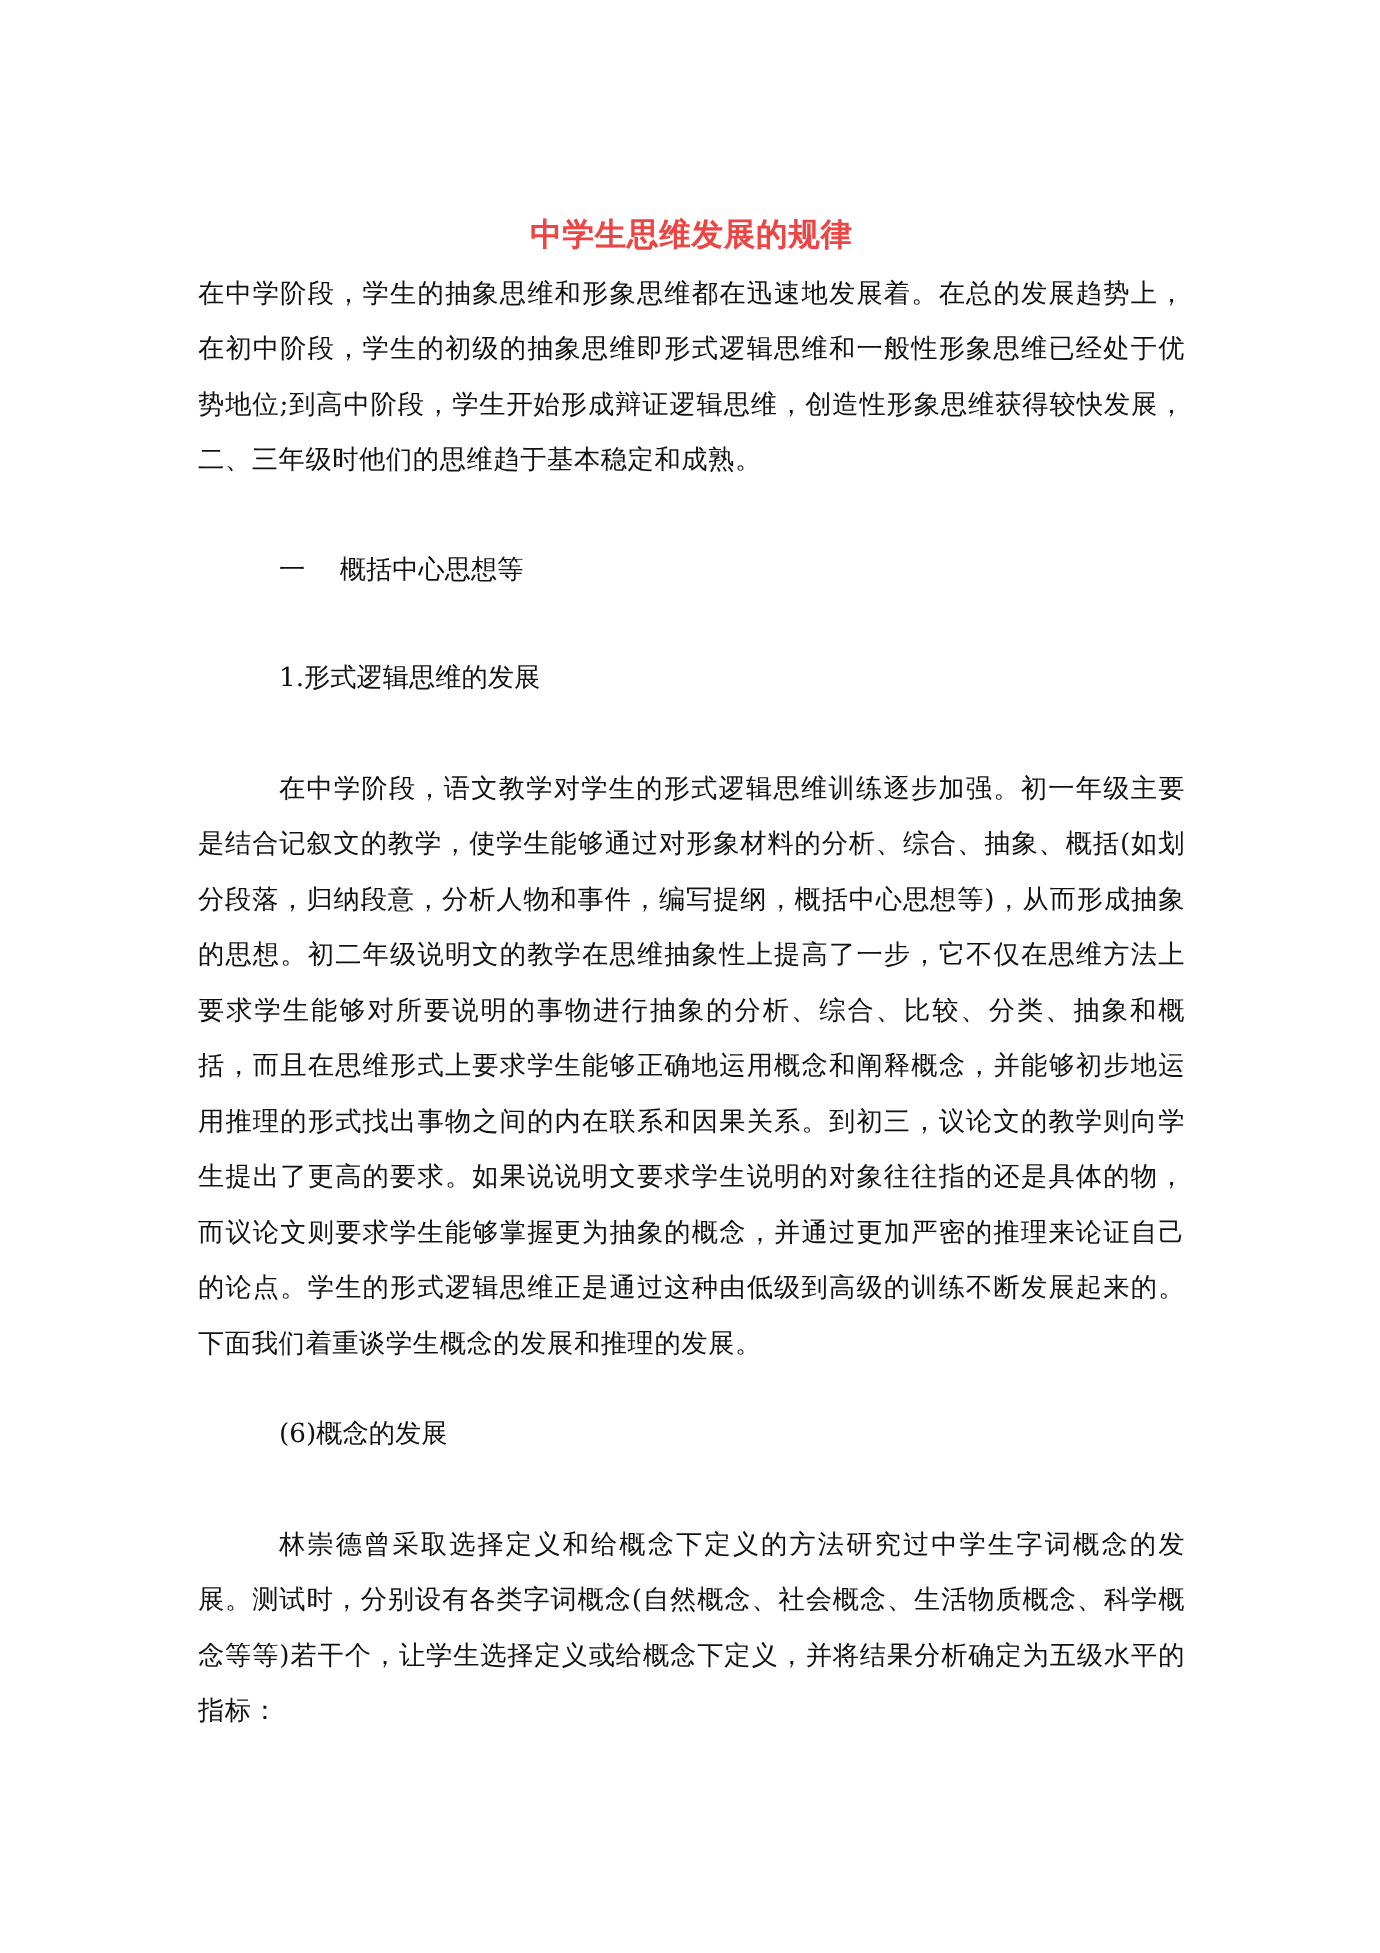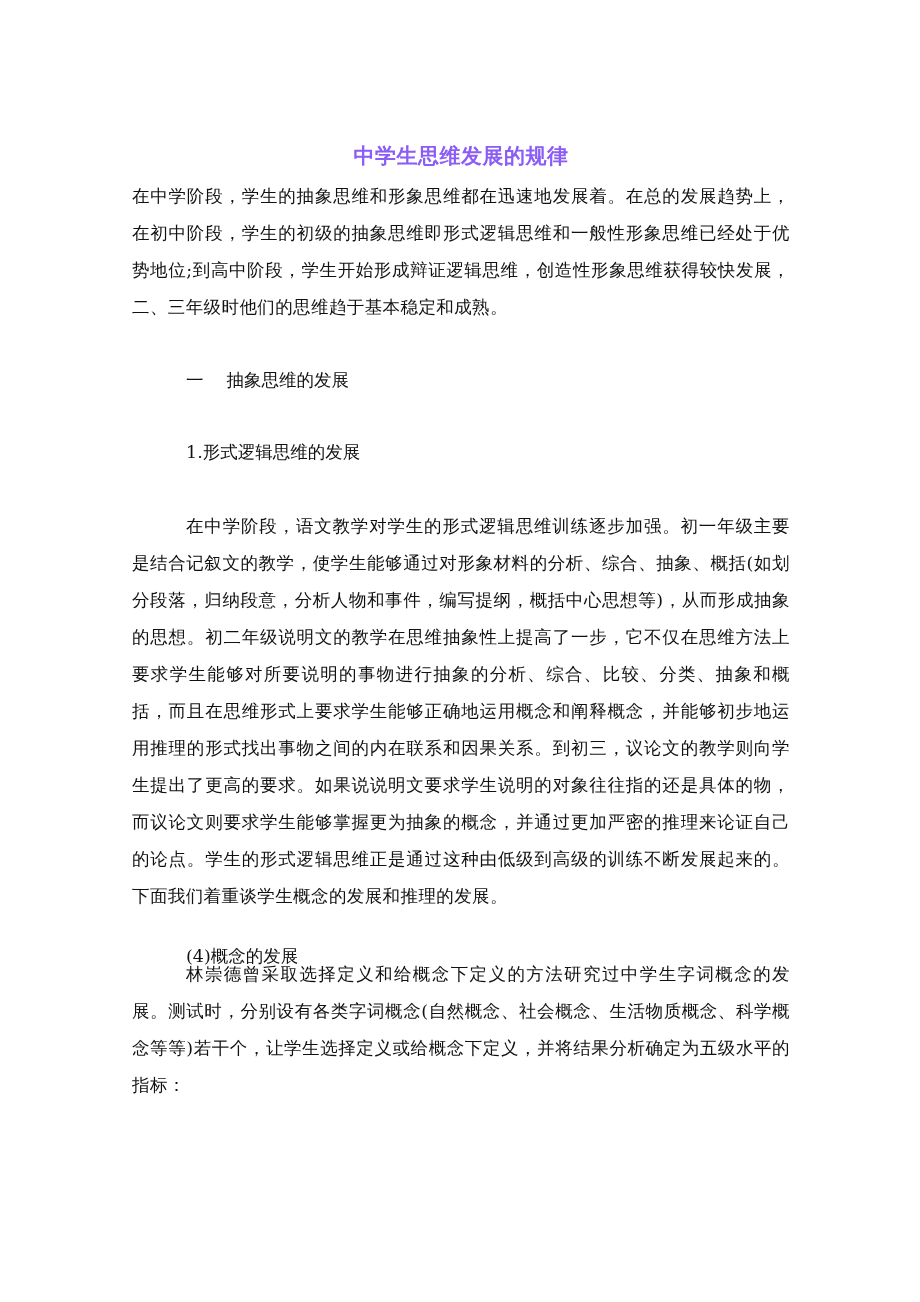--- a/index.html
+++ b/index.html
@@ -24,21 +24,21 @@
   .title {
     position: absolute;
     left: 0;
     top: 141px;
     width: 658px;
     text-align: center;
     font-family: "DejaVu Sans", "Liberation Sans", sans-serif;
     font-weight: bold;
     font-size: 21px;
     line-height: 30px;
-    color: #8b5cf6;
+    color: #ef4444;
     margin: 0;
     letter-spacing: 0.5px;
   }
   .para {
     position: absolute;
     left: 0;
     width: 658px;
     font-size: 17.5px;
     line-height: 37px;
     margin: 0;
@@ -56,22 +56,22 @@
   }
 </style>
 </head>
 <body>
 
 <div class="page">
   <h1 class="title">中学生思维发展的规律</h1>
 
   <p class="para" style="top:178px;">在中学阶段，学生的抽象思维和形象思维都在迅速地发展着。在总的发展趋势上，在初中阶段，学生的初级的抽象思维即形式逻辑思维和一般性形象思维已经处于优势地位;到高中阶段，学生开始形成辩证逻辑思维，创造性形象思维获得较快发展，二、三年级时他们的思维趋于基本稳定和成熟。</p>
 
-  <p class="heading" style="left:54px; top:362px;">一　 抽象思维的发展</p>
+  <p class="heading" style="left:54px; top:362px;">一　 概括中心思想等</p>
 
   <p class="heading" style="left:54px; top:434px;text-align:right;">1.形式逻辑思维的发展</p>
 
   <p class="para indent" style="top:508px;">在中学阶段，语文教学对学生的形式逻辑思维训练逐步加强。初一年级主要是结合记叙文的教学，使学生能够通过对形象材料的分析、综合、抽象、概括(如划分段落，归纳段意，分析人物和事件，编写提纲，概括中心思想等)，从而形成抽象的思想。初二年级说明文的教学在思维抽象性上提高了一步，它不仅在思维方法上要求学生能够对所要说明的事物进行抽象的分析、综合、比较、分类、抽象和概括，而且在思维形式上要求学生能够正确地运用概念和阐释概念，并能够初步地运用推理的形式找出事物之间的内在联系和因果关系。到初三，议论文的教学则向学生提出了更高的要求。如果说说明文要求学生说明的对象往往指的还是具体的物，而议论文则要求学生能够掌握更为抽象的概念，并通过更加严密的推理来论证自己的论点。学生的形式逻辑思维正是通过这种由低级到高级的训练不断发展起来的。下面我们着重谈学生概念的发展和推理的发展。</p>
 
-  <p class="heading" style="left:54px; top:938px;">(4)概念的发展</p>
+  <p class="heading" style="left:54px; top:938px;">(6)概念的发展</p>
 
-  <p class="para indent" style="top:956px;">林崇德曾采取选择定义和给概念下定义的方法研究过中学生字词概念的发展。测试时，分别设有各类字词概念(自然概念、社会概念、生活物质概念、科学概念等等)若干个，让学生选择定义或给概念下定义，并将结果分析确定为五级水平的指标：</p>
+  <p class="para indent" style="top:1012px;">林崇德曾采取选择定义和给概念下定义的方法研究过中学生字词概念的发展。测试时，分别设有各类字词概念(自然概念、社会概念、生活物质概念、科学概念等等)若干个，让学生选择定义或给概念下定义，并将结果分析确定为五级水平的指标：</p>
 </div>
 
 </body></html>

